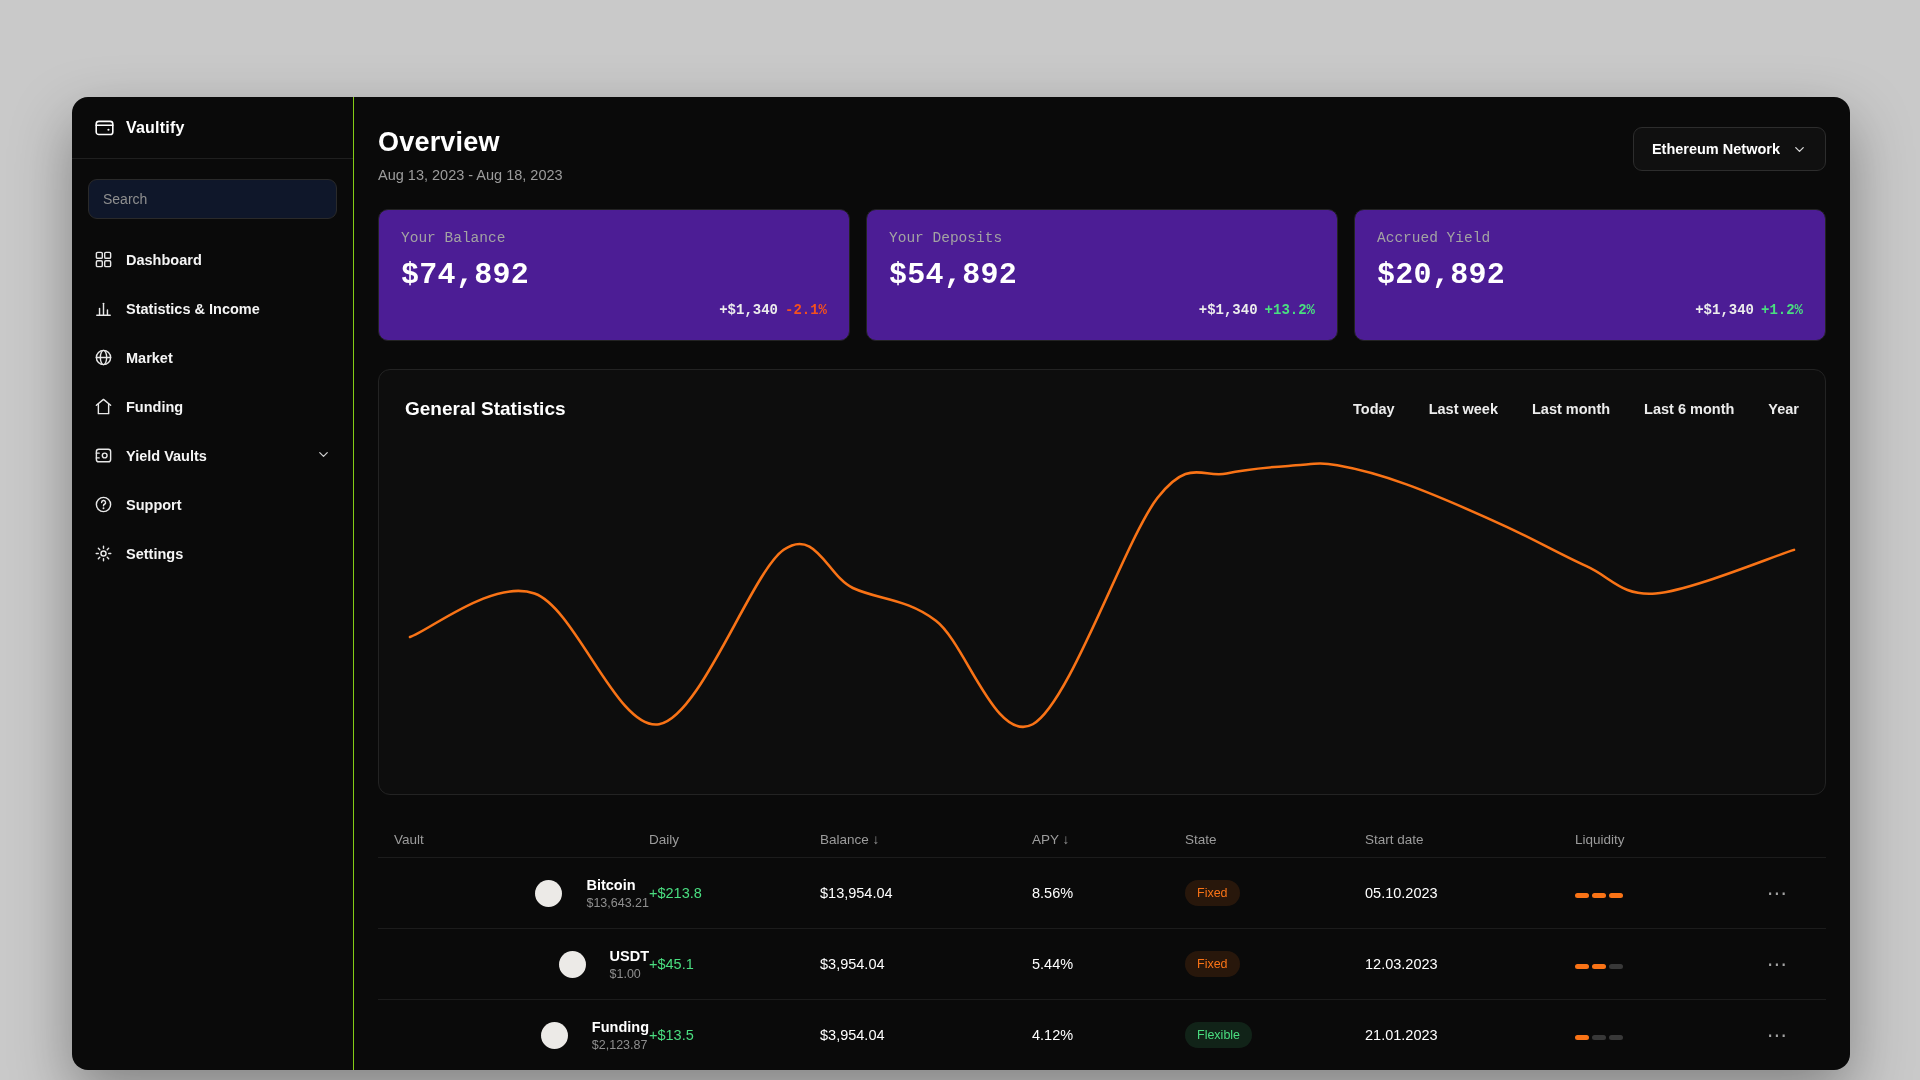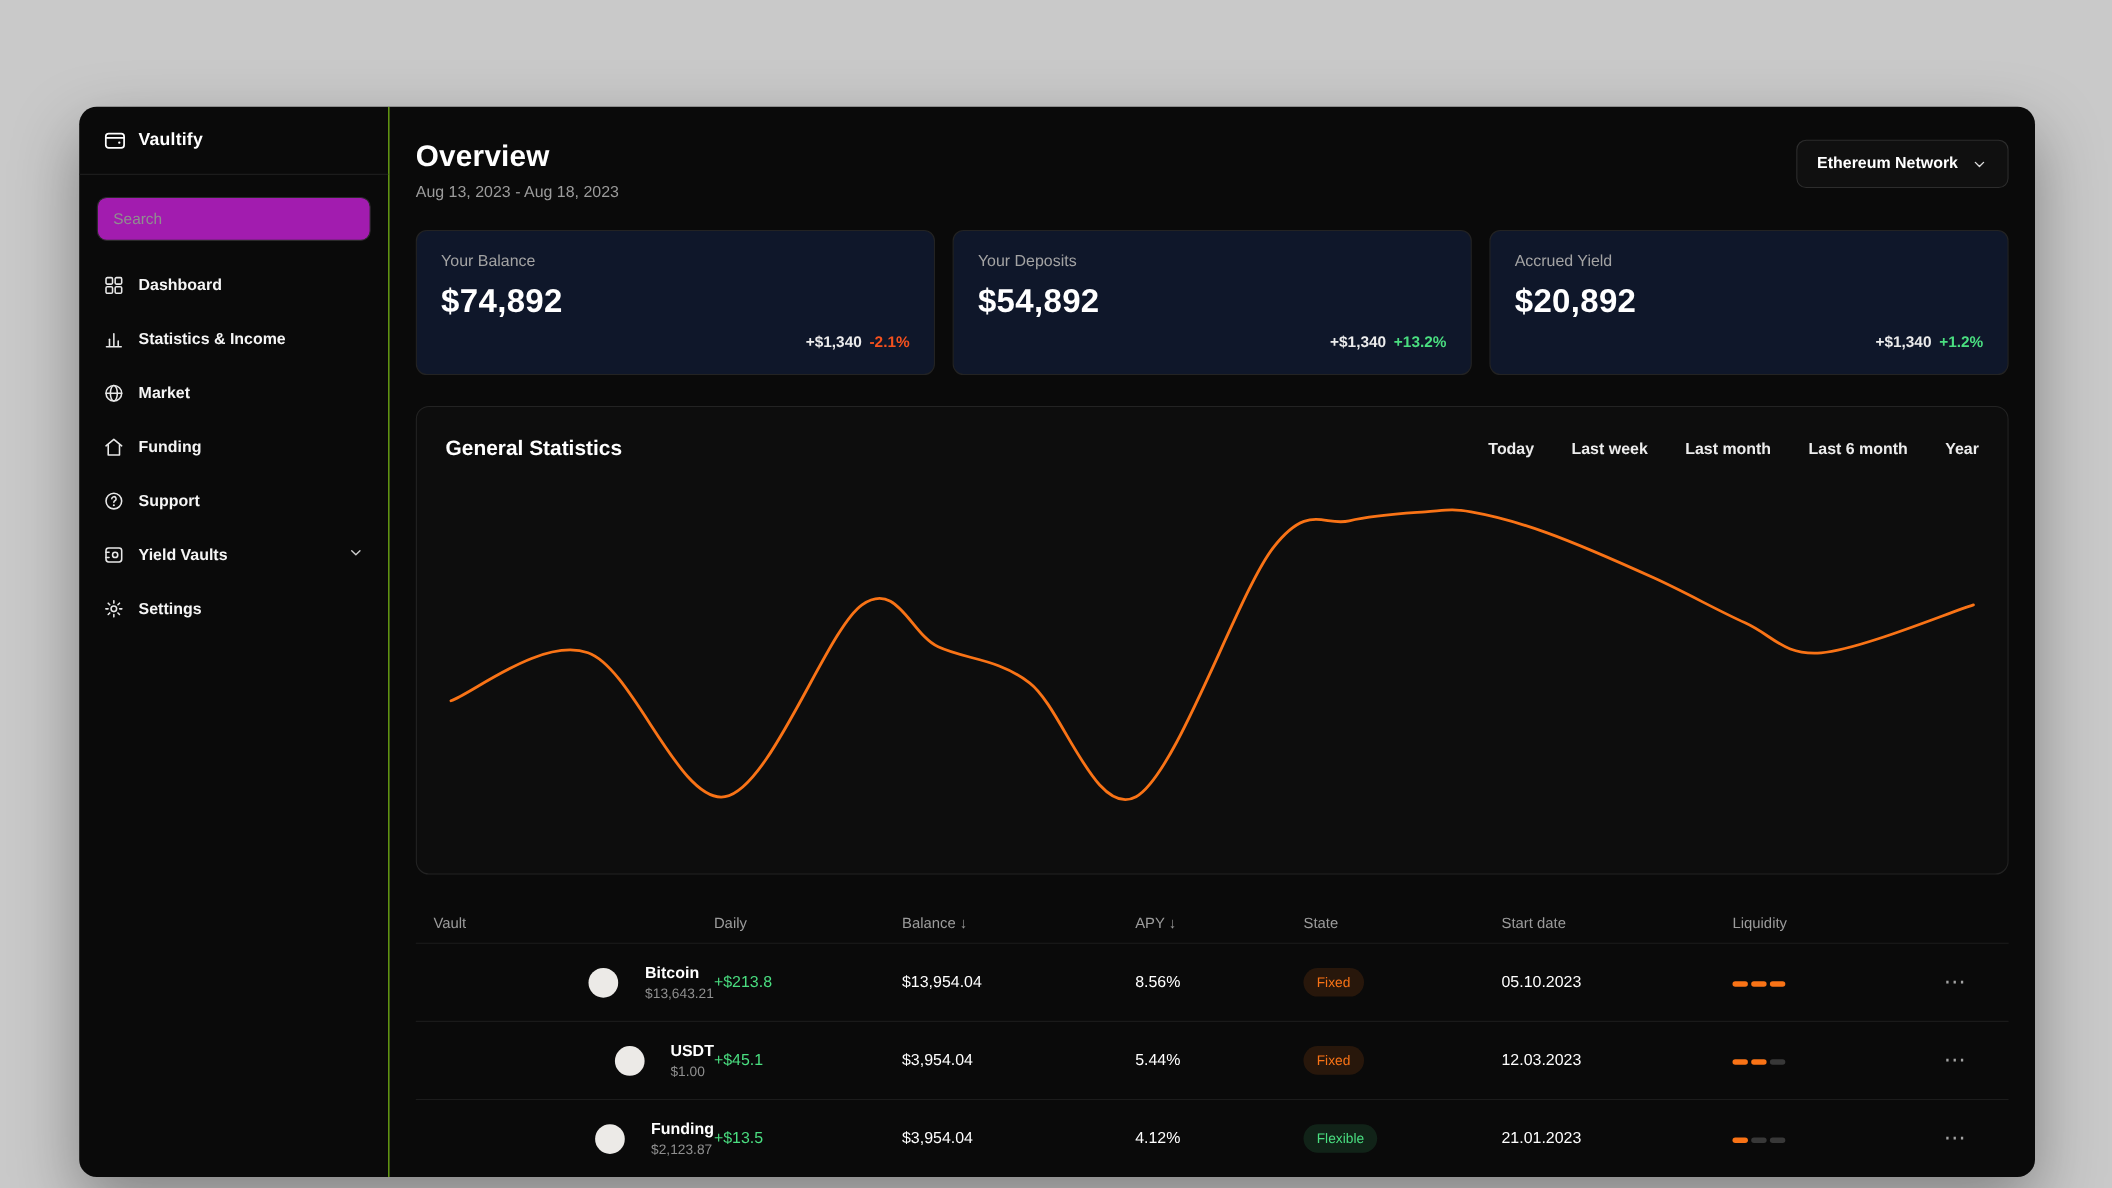--- a/index.html
+++ b/index.html
@@ -17,37 +17,37 @@
     border-radius: 16px;
     box-shadow: 0 24px 60px rgba(0,0,0,.35);
     display: flex; overflow: hidden;
   }
   
   .sidebar { flex: 0 0 282px; width: 282px; border-right: 1px solid #84cc16; display: flex; flex-direction: column; }
   .logo-row { display: flex; align-items: center; gap: 11px; height: 62px; padding: 0 22px; border-bottom: 1px solid #1f1f1f; flex: 0 0 62px; }
   .logo-row svg { width: 21px; height: 21px; }
   .logo-text { font-size: 16px; font-weight: 700; letter-spacing: .2px; }
   .search-wrap { padding: 20px 16px 6px; }
-  .search-input { width: 100%; height: 40px; background: #a21caf; border: 1px solid #2a2a2a; border-radius: 9px; color: #e5e5e5; font-size: 14px; padding: 0 14px; outline: none; font-family: inherit; }
+  .search-input { width: 100%; height: 40px; background: #0f172a; border: 1px solid #2a2a2a; border-radius: 9px; color: #e5e5e5; font-size: 14px; padding: 0 14px; outline: none; font-family: inherit; }
   .search-input::placeholder { color: #8f8f8f; }
   .nav { padding: 10px 8px; display: flex; flex-direction: column; text-align: right; }
   .nav-item { display: flex; align-items: center; gap: 13px; height: 49px; padding: 0 14px; border-radius: 8px; font-size: 14.5px; font-weight: 600; color: #f5f5f5; cursor: pointer; }
   .nav-item svg { width: 19px; height: 19px; color: #e8e8e8; flex: 0 0 19px; }
   .nav-chevron { margin-left: auto; }
   .nav-chevron svg { width: 15px; height: 15px; color: #cfcfcf; }
   
   .main { flex: 1; padding: 30px 24px 0; display: flex; flex-direction: column; min-width: 0; }
   .header-row { display: flex; justify-content: space-between; align-items: flex-start; }
   .page-title { font-size: 27px; font-weight: 700; letter-spacing: .2px; }
   .date-range { margin-top: 9px; font-size: 14.5px; color: #9c9c9c; }
   .network-btn { display: flex; align-items: center; gap: 12px; height: 44px; padding: 0 18px; background: #101010; border: 1px solid #2d2d2d; border-radius: 9px; color: #fff; font-size: 14.5px; font-weight: 600; cursor: pointer; font-family: inherit; }
   .network-btn svg { width: 15px; height: 15px; color: #dcdcdc; }
   
   .stats-row { display: flex; gap: 16px; margin-top: 26px; }
-  .stat-card { flex: 1; border: 1px solid #232323; background: #0f172a; border-radius: 10px; padding: 20px 22px 22px; }
+  .stat-card { flex: 1; border: 1px solid #232323; background: #4c1d95; border-radius: 10px; padding: 20px 22px 22px; font-family: Liberation Mono, monospace; }
   .stat-label { font-size: 14.5px; color: #a3a3a3; }
   .stat-value { font-size: 30px; font-weight: 700; margin-top: 12px; letter-spacing: .3px; }
   .stat-delta { margin-top: 10px; font-size: 14px; font-weight: 600; color: #ececec; display: flex; gap: 7px; justify-content: flex-end; }
   .pct[data-direction="down"] { color: #f4511e; }
   .pct[data-direction="up"]   { color: #4ade80; }
   
   .chart-card { margin-top: 28px; border: 1px solid #232323; background: #0d0d0d; border-radius: 12px; padding: 28px 26px 14px; height: 446px; }
   .chart-head { display: flex; justify-content: space-between; align-items: center; }
   .chart-title { font-size: 19px; font-weight: 700; }
   .chart-filters { display: flex; gap: 34px; font-size: 14.5px; font-weight: 600; color: #ececec; }
@@ -124,39 +124,39 @@
       </div>
       <div class="nav-item">
         <svg viewBox="0 0 24 24" fill="none" stroke="currentColor" stroke-width="1.8" stroke-linecap="round" stroke-linejoin="round">
             <path d="M3 10.5 12 3l9 7.5"></path>
             <path d="M5.5 9.2V21h13V9.2"></path>
           </svg>
         <span>Funding</span>
       </div>
       <div class="nav-item">
         <svg viewBox="0 0 24 24" fill="none" stroke="currentColor" stroke-width="1.8" stroke-linecap="round" stroke-linejoin="round">
-            <circle cx="12" cy="12" r="9"></circle>
-            <path d="M9.6 9.4a2.5 2.5 0 1 1 3.6 2.3c-.8.4-1.2.9-1.2 1.8"></path>
-            <path d="M12 16.8h.01" stroke-width="2.4"></path>
-          </svg>
-        <span>Support</span>
-      </div>
-      <div class="nav-item">
-        <svg viewBox="0 0 24 24" fill="none" stroke="currentColor" stroke-width="1.8" stroke-linecap="round" stroke-linejoin="round">
             <rect x="3" y="4" width="18" height="16" rx="3"></rect>
             <circle cx="13.5" cy="12" r="3"></circle>
             <path d="M3 9h3.5"></path>
             <path d="M3 15h3.5"></path>
           </svg>
         <span>Yield Vaults</span>
         <span class="nav-chevron">
           <svg viewBox="0 0 24 24" fill="none" stroke="currentColor" stroke-width="2" stroke-linecap="round" stroke-linejoin="round">
               <path d="M6 9l6 6 6-6"></path>
             </svg>
         </span>
+      </div>
+      <div class="nav-item">
+        <svg viewBox="0 0 24 24" fill="none" stroke="currentColor" stroke-width="1.8" stroke-linecap="round" stroke-linejoin="round">
+            <circle cx="12" cy="12" r="9"></circle>
+            <path d="M9.6 9.4a2.5 2.5 0 1 1 3.6 2.3c-.8.4-1.2.9-1.2 1.8"></path>
+            <path d="M12 16.8h.01" stroke-width="2.4"></path>
+          </svg>
+        <span>Support</span>
       </div>
       <div class="nav-item">
         <svg viewBox="0 0 24 24" fill="none" stroke="currentColor" stroke-width="1.8" stroke-linecap="round" stroke-linejoin="round">
             <circle cx="12" cy="12" r="3.2"></circle>
             <path d="M12 2.8v2.6M12 18.6v2.6M2.8 12h2.6M18.6 12h2.6M5.5 5.5l1.8 1.8M16.7 16.7l1.8 1.8M18.5 5.5l-1.8 1.8M7.3 16.7l-1.8 1.8"></path>
           </svg>
         <span>Settings</span>
       </div>
     </nav>
   </aside>

